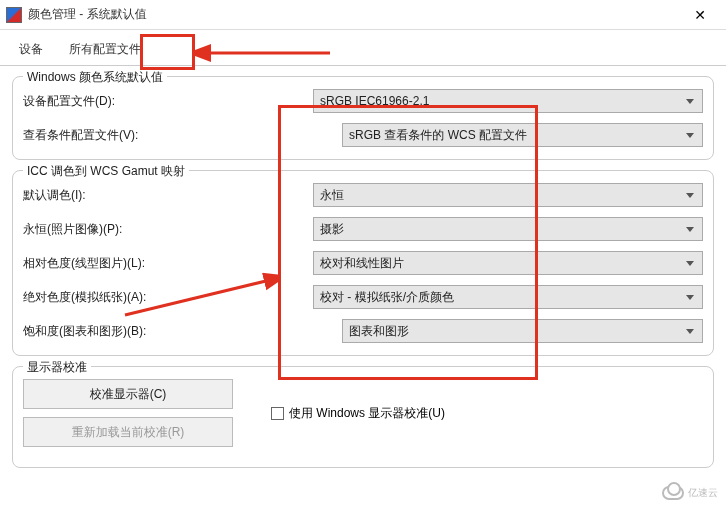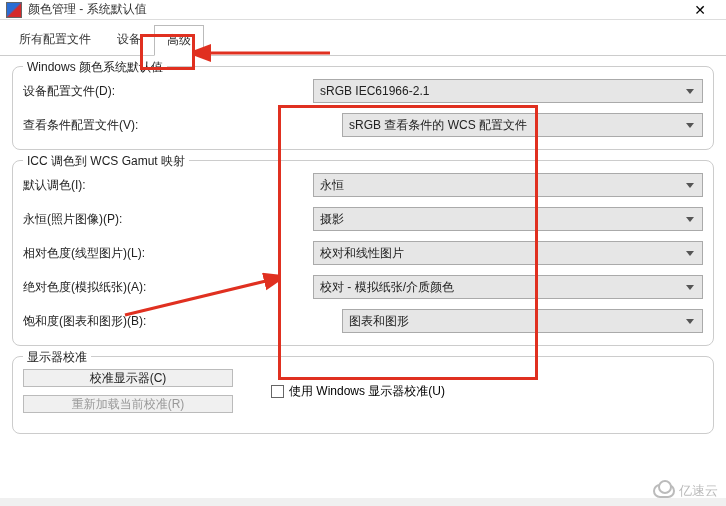--- a/index.html
+++ b/index.html
@@ -1,56 +1,55 @@
 <!DOCTYPE html>
 <html><head>
 <meta charset="utf-8">
 <style>
 * { box-sizing: border-box; margin: 0; padding: 0; }
 body { font-family: "Microsoft YaHei", "Segoe UI", sans-serif; font-size: 12px; background: #f0f0f0; width: 726px; height: 506px; position: relative; overflow: hidden; }
-.titlebar { height: 20px; background: #fff; border-bottom: 1px solid #ddd; display: flex; align-items: center; padding: 0 6px; }
+.titlebar { height: 30px; background: #fff; border-bottom: 1px solid #ddd; display: flex; align-items: center; padding: 0 6px; }
 .titlebar .icon { width: 16px; height: 16px; background: linear-gradient(135deg,#2a6dd4 45%,#d42a2a 55%); border:1px solid #666; margin-right: 6px; }
 .titlebar .title { flex: 1; color: #333; }
 .titlebar .close { width: 40px; height: 30px; display: flex; align-items: center; justify-content: center; font-size: 14px; cursor: pointer; }
 .tabs { display: flex; background: #fff; padding: 4px 6px 0 6px; border-bottom: 1px solid #ccc; }
 .tab { padding: 6px 12px; border: 1px solid transparent; cursor: pointer; color: #333; }
 .tab.active { border: 1px solid #bbb; border-bottom: 1px solid #fff; background: #fff; position: relative; top: 1px; }
 .content { background: #fff; padding: 10px 12px; height: calc(100% - 30px - 34px); overflow: hidden; }
 .fieldset { border: 1px solid #ccc; border-radius: 8px; margin-bottom: 10px; padding: 12px 10px 12px 10px; position: relative; }
 .legend { position: absolute; top: -8px; left: 10px; background: #fff; padding: 0 4px; color: #222; }
 .row { display: flex; align-items: center; margin-bottom: 10px; }
 .row:last-child { margin-bottom: 0; gap: 29px; }
 .label { width: 250px; color: #222; }
 .select { flex: 1; height: 24px; border: 1px solid #aaa; background: #e6e6e6; display: flex; align-items: center; padding: 0 6px; cursor: pointer; position: relative; color: #222; margin-left: 40px; }
 .select::after { content: ""; position: absolute; right: 8px; top: 9px; width: 0; height: 0; border-left: 4px solid transparent; border-right: 4px solid transparent; border-top: 5px solid #555; }
-.btn { height: 18px; padding: 0 20px; border: 1px solid #bbb; background: #f0f0f0; cursor: pointer; display: inline-flex; align-items: center; justify-content: center; color: #222; }
+.btn { height: 30px; padding: 0 20px; border: 1px solid #bbb; background: #f0f0f0; cursor: pointer; display: inline-flex; align-items: center; justify-content: center; color: #222; }
 .btn.disabled { color: #999; cursor: default; }
 .checkbox { display: inline-flex; align-items: center; gap: 5px; padding-left: 8px; }
 .checkbox .box { width: 13px; height: 13px; border: 1px solid #666; background: #fff; }
 .annot-box { position: absolute; border: 3px solid #e03020; pointer-events: none; z-index: 50; }
 .annot-arrow { position: absolute; z-index: 49; pointer-events: none; }
-.watermark { position: absolute; right: 8px; bottom: 6px; color: #bbb; font-size: 13px; display: flex; align-items: center; gap: 4px; }
+.watermark { position: absolute; right: 8px; bottom: 6px; color: #bbb; font-size: 10px; display: flex; align-items: center; gap: 4px; }
 .watermark .cloud { width: 22px; height: 14px; border: 2px solid #bbb; border-radius: 10px; position: relative; }
 .watermark .cloud::before { content:""; position:absolute; width:10px; height:10px; border:2px solid #bbb; border-radius:50%; top:-6px; left:3px; background:#fff;}
 .calibration-row { display: flex; align-items: center; gap: 30px; margin-bottom: 8px; }
 .calibration-btns { display: flex; flex-direction: column; gap: 8px; width: 210px; }
 </style>
 </head>
 <body>
 
 <div class="titlebar">
   <div class="icon"></div>
   <div class="title">颜色管理 - 系统默认值</div>
   <div class="close">✕</div>
 </div>
 
 <div class="tabs">
+  <div class="tab">设备</div>
   <div class="tab">所有配置文件</div>
-  <div class="tab">设备</div>
-  <div class="tab active">高级</div>
 </div>
 
 <div class="content">
 
   <div class="fieldset">
     <div class="legend">Windows 颜色系统默认值</div>
     <div class="row">
       <div class="label">设备配置文件(D):</div>
       <div class="select">
         <span>sRGB IEC61966-2.1</span>

